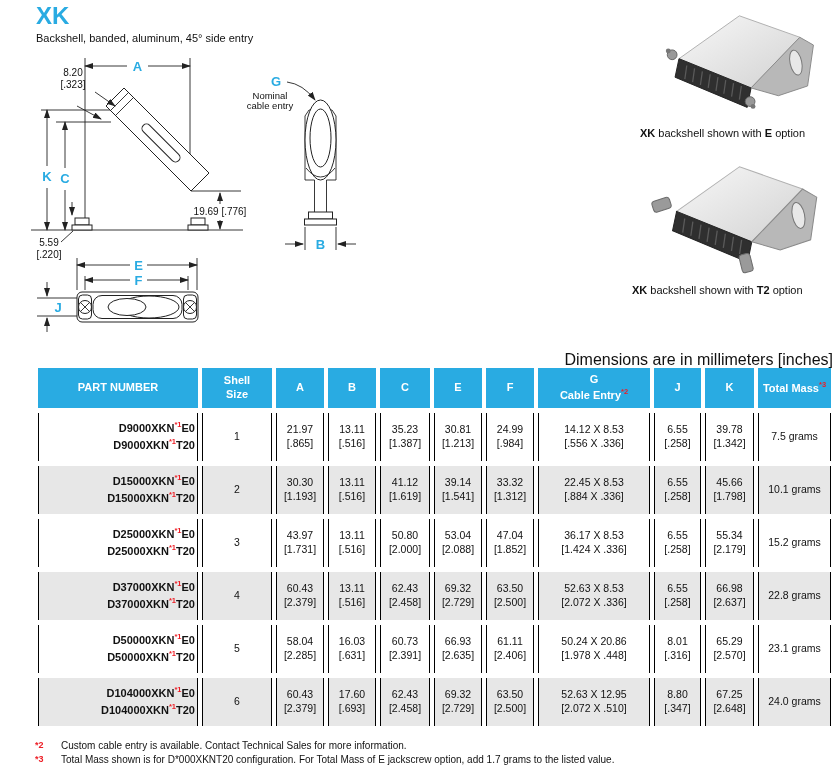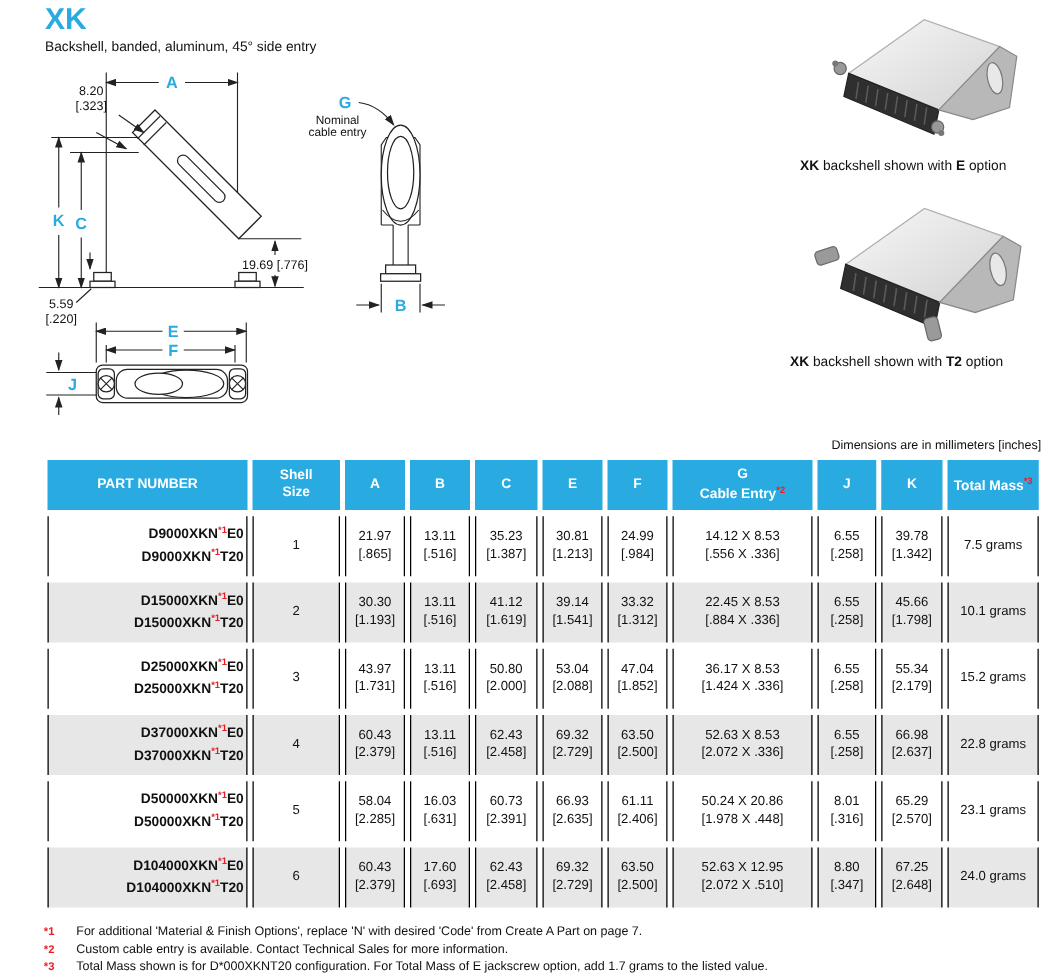--- a/index.html
+++ b/index.html
@@ -1,21 +1,21 @@
 <!DOCTYPE html>
 <html><head>
 <meta charset="utf-8">
 <style>
   html,body{margin:0;padding:0;background:#fff;}
   body{font-family:"Liberation Sans",sans-serif;color:#111;}
   #page{position:relative;width:837px;height:784px;background:#fff;overflow:hidden;}
 
   .title{position:absolute;left:36px;top:2px;font-size:24px;font-weight:bold;color:#29abe2;}
   .subtitle{position:absolute;left:36px;top:32px;font-size:11px;color:#111;}
-  .units-note{position:absolute;left:435px;top:351px;width:398px;text-align:right;font-size:10px;color:#111;}
+  .units-note{position:absolute;left:435px;top:351px;width:398px;text-align:right;font-size:16px;color:#111;}
 
   
   svg{position:absolute;}
   .dl{stroke:#222;stroke-width:0.9;fill:none;}
   .shape{stroke:#222;stroke-width:1;fill:#fff;}
   .bluedim{fill:#29abe2;font-size:13px;font-weight:bold;text-anchor:middle;font-family:"Liberation Sans",sans-serif;}
   .numdim{fill:#111;font-size:10px;text-anchor:middle;font-family:"Liberation Sans",sans-serif;}
   .notetxt{fill:#111;font-size:9.5px;text-anchor:middle;font-family:"Liberation Sans",sans-serif;}
 
   
@@ -356,18 +356,17 @@
         <td>8.80
 [.347]</td>
         <td>67.25
 [2.648]</td>
         <td>24.0 grams</td>
       </tr>
     </tbody>
   </table>
 
   <div class="footnotes">
-    <div class="footnote"><span class="fnmark">*1</span><span class="fntext">For additional 'Material &amp; Finish Options', replace 'N' with desired 'Code' from Create A Part on page 7.</span></div>
     <div class="footnote"><span class="fnmark">*2</span><span class="fntext">Custom cable entry is available. Contact Technical Sales for more information.</span></div>
     <div class="footnote"><span class="fnmark">*3</span><span class="fntext">Total Mass shown is for D*000XKNT20 configuration. For Total Mass of E jackscrew option, add 1.7 grams to the listed value.</span></div>
   </div>
 
 </div>
 
 </body></html>

